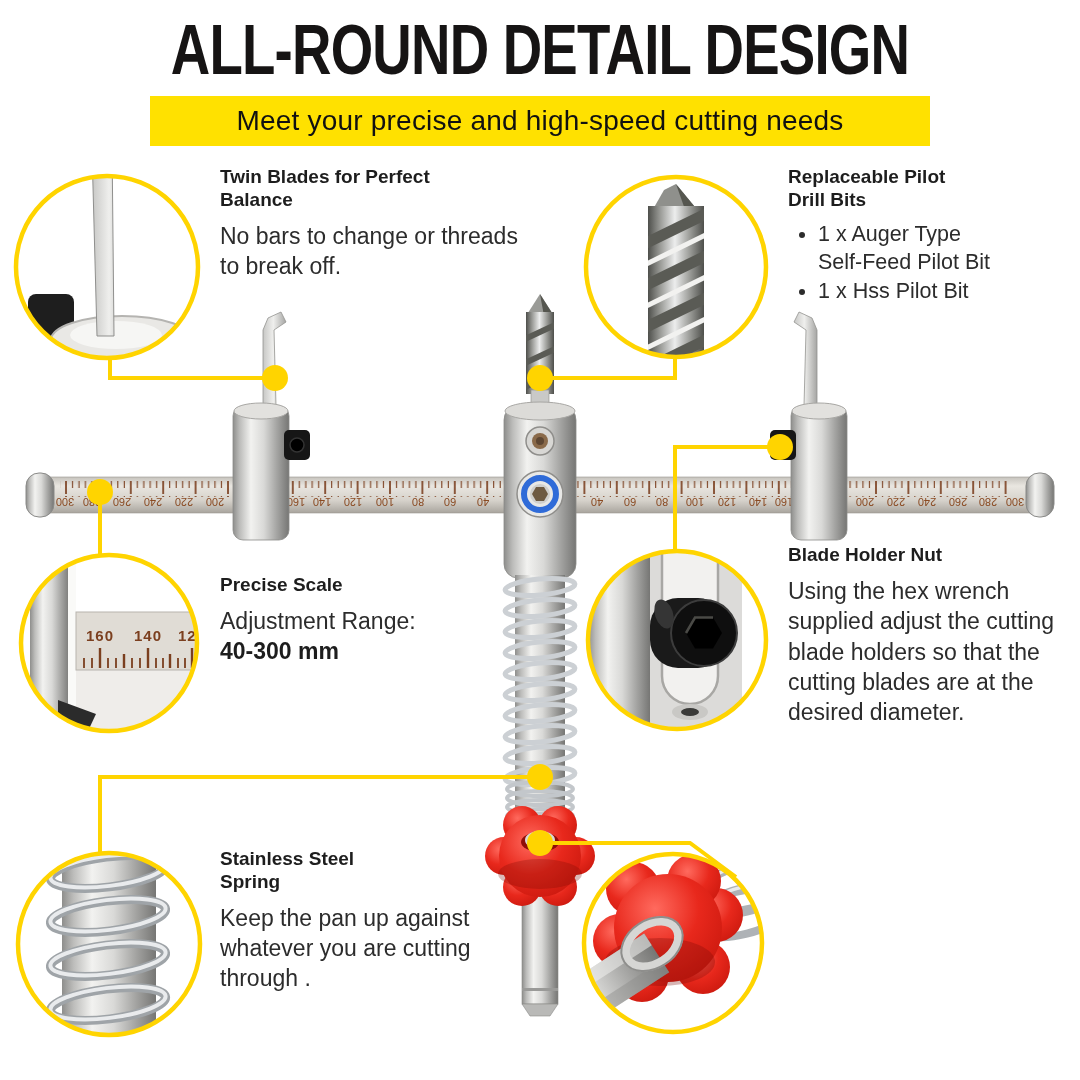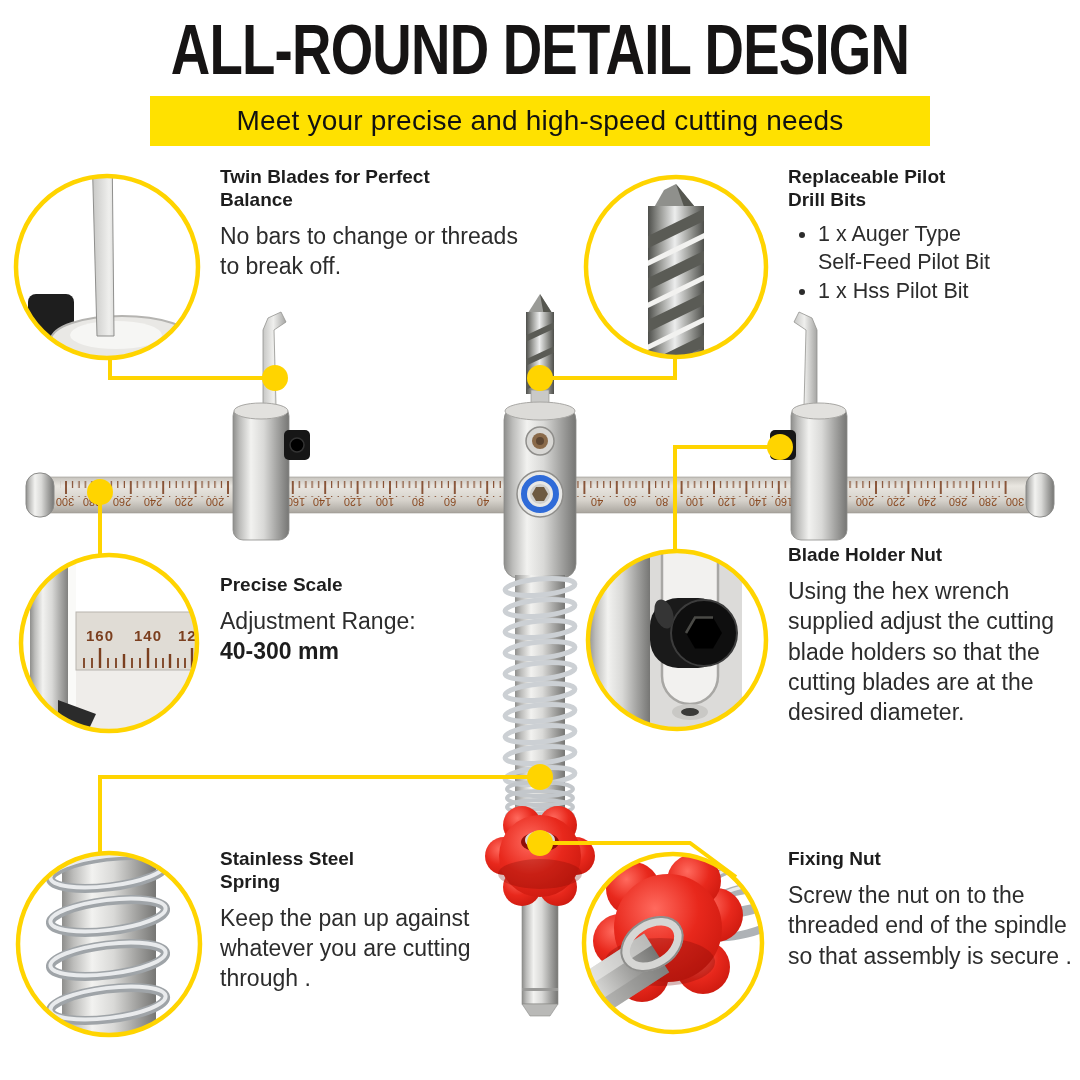--- a/index.html
+++ b/index.html
@@ -409,20 +409,14 @@
 
   <div class="co co-mr">
     <h2>Blade Holder Nut</h2>
     <p>Using the hex wrench
 supplied  adjust the cutting
 blade holders so that the
 cutting blades are at the
 desired diameter.</p>
   </div>
 
-  <div class="co co-br">
-    <h2>Fixing Nut</h2>
-    <p>Screw the nut on to the
-threaded end of the spindle
-so that assembly is secure .</p>
-  </div>
 
 </div>
 
 </body></html>

